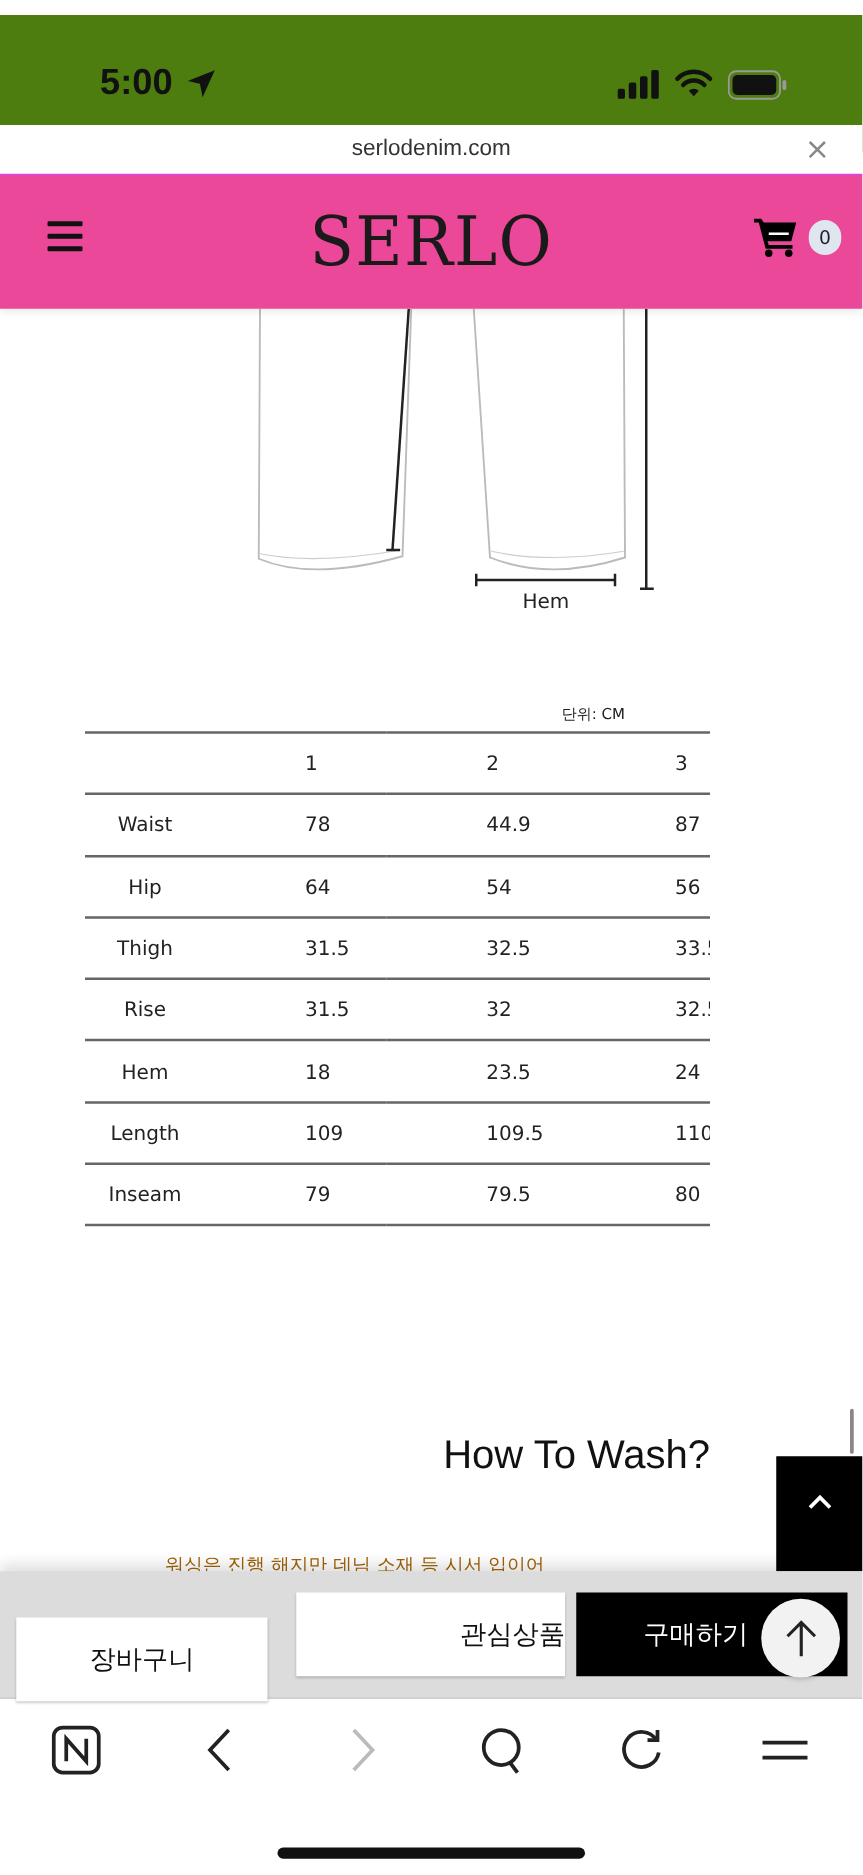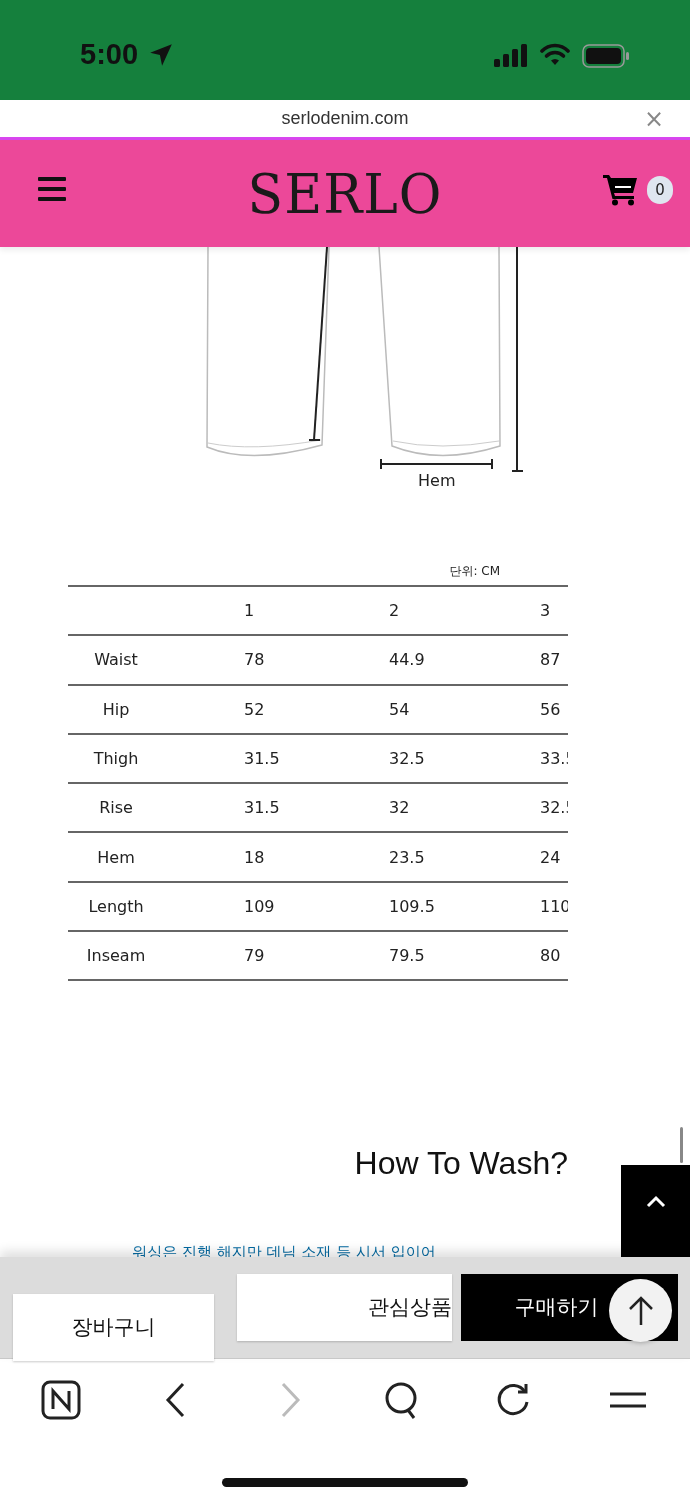--- a/index.html
+++ b/index.html
@@ -1,28 +1,28 @@
 <!DOCTYPE html>
 <html><head>
 <meta charset="utf-8">
 <style>
   * { box-sizing: border-box; margin: 0; padding: 0; }
   html, body { width: 690px; height: 1500px; overflow: hidden; background: #fff; }
   body { font-family: "DejaVu Sans", "Liberation Sans", sans-serif; color: #111; position: relative; }
 
   
-  .status-bar { position: absolute; top: 0; left: 0; width: 690px; height: 110px; background: #15803d; }
+  .status-bar { position: absolute; top: 12px; left: 0; width: 690px; height: 110px; background: #4d7c0f; }
   .status-time { position: absolute; left: 80px; top: 38px; font-size: 29px; font-weight: bold; letter-spacing: 0px; font-family: "Liberation Sans", sans-serif; }
   .loc-icon { position: absolute; left: 148px; top: 42px; width: 26px; height: 26px; }
   .signal-icon { position: absolute; left: 494px; top: 44px; width: 34px; height: 24px; }
   .wifi-icon { position: absolute; left: 540px; top: 42px; width: 30px; height: 26px; }
   .battery-icon { position: absolute; left: 582px; top: 43px; width: 48px; height: 26px; }
 
   
-  .url-bar { position: absolute; top: 100px; left: 0; width: 690px; height: 40px; background: #fff; border-bottom: 3px solid #d946ef; }
+  .url-bar { position: absolute; top: 100px; left: 0; width: 690px; height: 40px; background: #fff; border-bottom: 1px solid #d946ef; }
   .url-text { position: absolute; left: 0; right: 0; top: 8px; text-align: center; font-size: 18px; color: #333; font-family: "Liberation Sans", sans-serif; }
   .url-close { position: absolute; right: 26px; top: 5px; font-size: 24px; color: #888; }
 
   
   .site-header { position: absolute; top: 140px; left: 0; width: 690px; height: 107px; background: #ec4899; box-shadow: 0 3px 6px rgba(0,0,0,0.08); z-index: 5; }
   .hamburger { position: absolute; left: 38px; top: 37px; width: 28px; height: 24px; }
   .hamburger span { display: block; height: 4px; background: #111; margin-bottom: 6px; border-radius: 1px; }
   .logo { position: absolute; left: 0; right: 0; top: 24px; text-align: center; font-family: "DejaVu Serif", "Liberation Serif", serif; font-size: 52px; letter-spacing: 1px; color: #1a1a1a; transform: scaleY(1.05); }
   .cart-icon { position: absolute; left: 603px; top: 32px; width: 36px; height: 34px; }
   .cart-badge { position: absolute; left: 647px; top: 36px; width: 26px; height: 28px; border-radius: 13px; background: #dfe6f0; font-size: 15px; text-align: center; line-height: 28px; color: #222; }
@@ -40,21 +40,21 @@
   .size-table td.c1 { width: 145px; padding-left: 80px; }
   .size-table td.c2 { width: 155px; padding-left: 80px; }
   .size-table td.c3 { padding-left: 76px; }
 
   .note { position: absolute; left: 100px; top: 752px; width: 490px; }
   .note-line { font-size: 14.5px; color: #222; line-height: 26px; padding-left: 12px; white-space: nowrap; font-weight: bold; }
   .note-bracket-tl { position: absolute; left: 0; top: 2px; width: 10px; height: 14px; border-left: 1.5px solid #333; border-top: 1.5px solid #333; }
   .note-bracket-br { position: absolute; right: 4px; top: 40px; width: 10px; height: 14px; border-right: 1.5px solid #333; border-bottom: 1.5px solid #333; }
 
   .wash-title { position: absolute; left: 0; right: 0; top: 898px; text-align: right; font-size: 32px; color: #111; font-family: "Liberation Sans", sans-serif; }
-  .wash-sub { position: absolute; left: 0; right: 0; top: 996px; text-align: center; font-size: 15px; color: #0369a1; }
+  .wash-sub { position: absolute; left: 0; right: 0; top: 996px; text-align: center; font-size: 15px; color: #a16207; }
 
   .scroll-indicator { position: absolute; left: 680px; top: 1127px; width: 3px; height: 36px; background: #888; border-radius: 2px; z-index: 6; }
   .to-top-square { position: absolute; left: 621px; top: 1165px; width: 69px; height: 92px; background: #000; z-index: 6; }
   .to-top-square svg { position: absolute; left: 24px; top: 28px; }
 
   
   .purchase-bar { position: absolute; top: 1257px; left: 0; width: 690px; height: 102px; background: #dcdcdc; box-shadow: 0 -6px 10px rgba(0,0,0,0.12); z-index: 7; border-bottom: 1px solid #c8c8c8; }
   .pbtn { position: absolute; top: 17px; height: 67px; font-size: 21px; text-align: center; line-height: 67px; }
   .pbtn.white { background: #fff; color: #111; box-shadow: 0 1px 2px rgba(0,0,0,0.2); }
   .pbtn.black { background: #000; color: #fff; }
@@ -149,21 +149,21 @@
       <td class="c3">3</td>
     </tr>
     <tr>
       <td class="lbl">Waist</td>
       <td class="c1">78</td>
       <td class="c2">44.9</td>
       <td class="c3">87</td>
     </tr>
     <tr>
       <td class="lbl">Hip</td>
-      <td class="c1">52</td>
+      <td class="c1">64</td>
       <td class="c2">54</td>
       <td class="c3">56</td>
     </tr>
     <tr>
       <td class="lbl">Thigh</td>
       <td class="c1">31.5</td>
       <td class="c2">32.5</td>
       <td class="c3">33.5</td>
     </tr>
     <tr>

